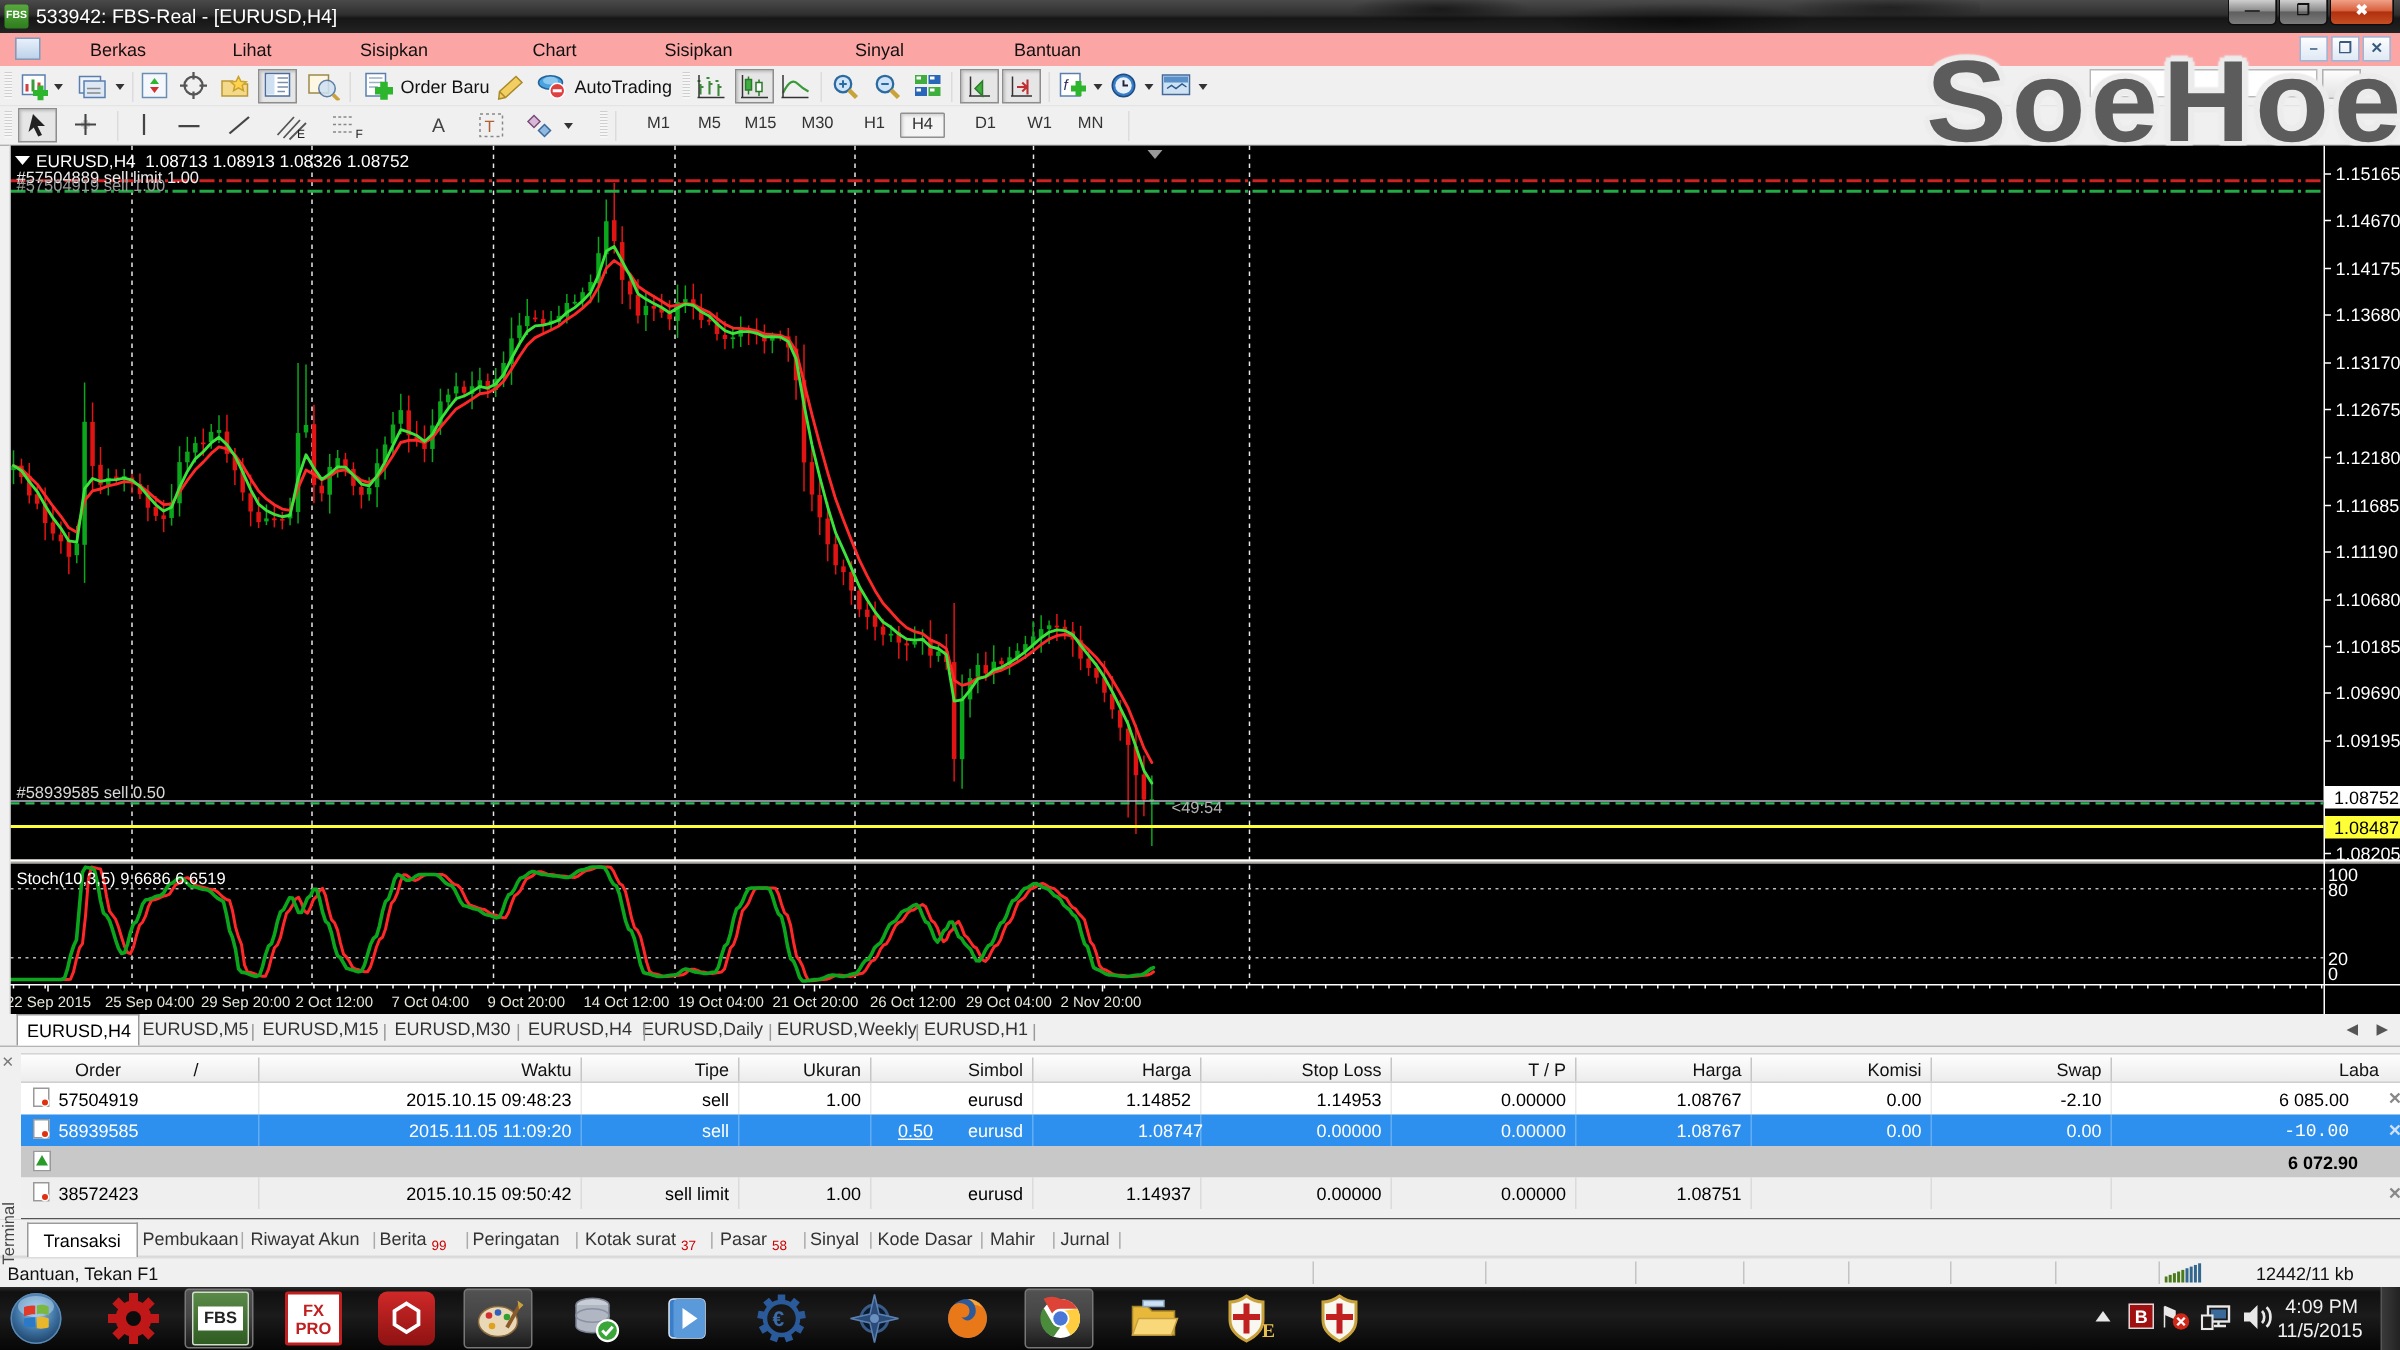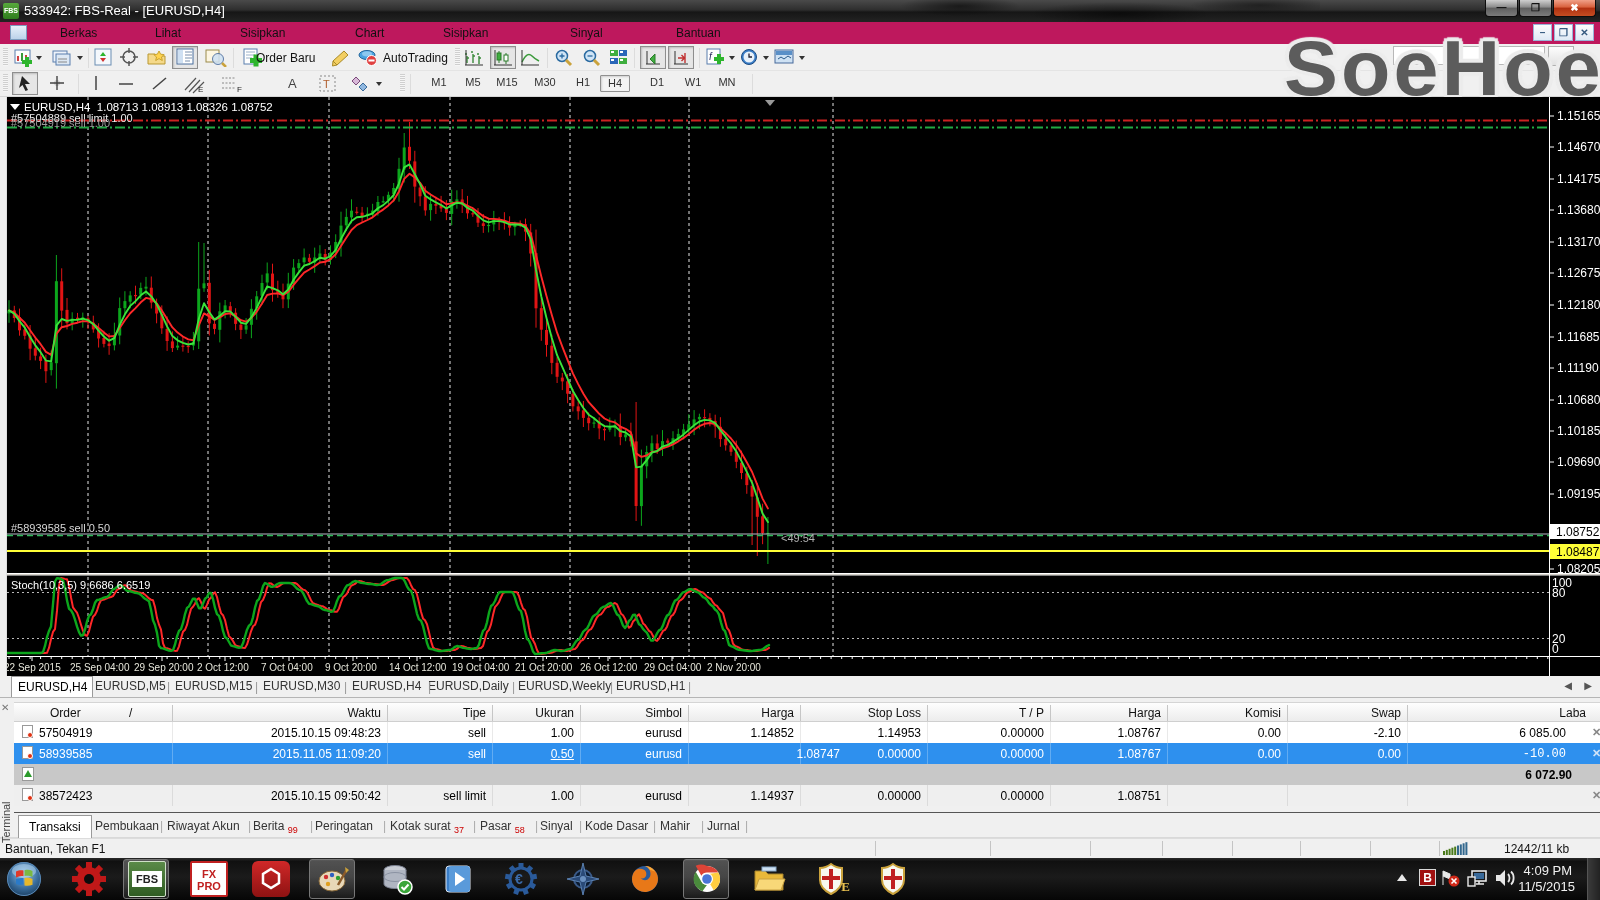--- a/index.html
+++ b/index.html
@@ -5,21 +5,21 @@
 html,body{width:1600px;height:900px;overflow:hidden;font-family:"Liberation Sans",sans-serif;background:#f0f0f0}
 .abs{position:absolute}
 
 #title{left:0;top:0;width:1600px;height:22px;background:linear-gradient(180deg,#4a4a4a 0%,#2e2e2e 45%,#161616 55%,#232323 100%);}
 #title .txt{position:absolute;left:24px;top:3px;color:#fff;font-size:13px}
 #fbsico{position:absolute;left:3px;top:3px;width:16px;height:16px;background:linear-gradient(180deg,#57a93c,#2f7d1e);border-radius:2px;color:#fff;font-size:7px;font-weight:bold;text-align:center;line-height:16px}
 .winbtns{position:absolute;right:3px;top:0;height:17px;display:flex}
 .winbtn{width:33px;height:17px;border:1px solid #0d0d0d;border-top:none;background:linear-gradient(180deg,#cfcfcf 0%,#8b8b8b 45%,#5f5f5f 50%,#7b7b7b 100%);color:#111;font-size:10px;text-align:center;line-height:15px;border-radius:0 0 4px 4px;margin-left:1px;font-weight:bold}
 .winbtn.close{width:43px;background:linear-gradient(180deg,#f0a088 0%,#d8603c 45%,#b03010 50%,#c54d22 100%);color:#fff}
 
-#menu{left:0;top:22px;width:1600px;height:22px;background:#be185d;font-size:12px;color:#111}
+#menu{left:0;top:22px;width:1600px;height:22px;background:#fca5a5;font-size:12px;color:#111}
 #menu .mi{position:absolute;top:4px}
 .mdibtns{position:absolute;right:6px;top:2px;display:flex}
 .mdibtn{width:19px;height:17px;border:1px solid #9ab6d8;background:linear-gradient(180deg,#fdfdfd,#dfe9f5);color:#365a80;font-size:10px;text-align:center;line-height:15px;margin-left:2px;font-weight:bold}
 
 #tb1{left:0;top:44px;width:1600px;height:27px;background:#f0f0f0;border-bottom:1px solid #e4e4e4}
 #tb2{left:0;top:71px;width:1600px;height:26px;background:#f0f0f0;border-bottom:1px solid #d6d6d6}
 .grip{position:absolute;width:5px;height:18px;background:repeating-linear-gradient(180deg,#cfcfcf 0 1px,#f6f6f6 1px 2px)}
 .vsep{position:absolute;width:1px;height:20px;background:#dcdcdc}
 .tbtxt{position:absolute;font-size:12px;color:#111}
 .tool{position:absolute;width:24px;height:22px}
@@ -136,21 +136,21 @@
         <circle cx="13" cy="11" r="5.5" fill="#cfe2f4" opacity="0.85" stroke="#46689a"></circle>
         <path d="M17 15 l4 4" stroke="#caa23c" stroke-width="2.5"></path>
       </svg></div>
 <div class="vsep" style="left:233px;top:4px"></div>
 <div style="position:absolute;left:243px;top:4px;width:20px;height:19px"><svg width="20" height="19">
         <rect x="1" y="1" width="13" height="15" fill="#fff" stroke="#5a7fae"></rect>
         <path d="M3 4 h9 M3 7 h9 M3 10 h6" stroke="#9ab0c8"></path>
         <rect x="7" y="10" width="12" height="5" fill="#2db52d"></rect>
         <rect x="10.5" y="6.5" width="5" height="12" fill="#2db52d"></rect>
       </svg></div>
-<span class="tbtxt" style="left:256px;top:7px">Order Baru</span>
+<span class="tbtxt" style="left:267px;top:7px">Order Baru</span>
 <div style="position:absolute;left:331px;top:4px;width:20px;height:19px"><svg width="20" height="19">
         <path d="M2 13 L13 3 l4 4 -11 10 -4.5 1z" fill="#f3cf63" stroke="#a98a28"></path>
         <path d="M2 13 l4 4" stroke="#a98a28"></path>
       </svg></div>
 <div style="position:absolute;left:357px;top:4px;width:22px;height:19px"><svg width="22" height="19">
         <ellipse cx="10" cy="7" rx="8" ry="4.5" fill="#4aa3e0" stroke="#22649a"></ellipse>
         <ellipse cx="10" cy="5.8" rx="5" ry="2.6" fill="#8cc8ef"></ellipse>
         <circle cx="14.5" cy="12.5" r="5" fill="#e04040" stroke="#fff"></circle>
         <rect x="11.5" y="11.5" width="6" height="2" fill="#fff"></rect>
       </svg></div>
@@ -913,23 +913,23 @@
     <span class="colline" style="left:913px;background:rgba(255,255,255,.25)"></span>
     <span class="colline" style="left:1036px;background:rgba(255,255,255,.25)"></span>
     <span class="colline" style="left:1153px;background:rgba(255,255,255,.25)"></span>
     <span class="colline" style="left:1273px;background:rgba(255,255,255,.25)"></span>
     <span class="colline" style="left:1393px;background:rgba(255,255,255,.25)"></span>
     <span class="docico"></span>
     <span style="position:absolute;left:13px;top:10px;width:6px;height:6px;background:#e03010;border-radius:50%;border:1px solid #fff"></span>
     <span class="cell" style="left:25px">58939585</span>
     <span class="cell" style="right:1219px;">2015.11.05 11:09:20</span>
     <span class="cell" style="right:1114px;">sell</span>
-    <span class="cell" style="right:1026px;text-decoration:underline;">0.50</span>
+    <span class="cell" style="right:978px;text-decoration:underline;">0.50</span>
     <span class="cell" style="right:918px;">eurusd</span>
-    <span class="cell" style="right:760px;">1.08747</span>
+    <span class="cell" style="right:798px;">1.08747</span>
     <span class="cell" style="right:679px;">0.00000</span>
     <span class="cell" style="right:556px;">0.00000</span>
     <span class="cell" style="right:439px;">1.08767</span>
     <span class="cell" style="right:319px;">0.00</span>
     <span class="cell" style="right:199px;">0.00</span>
     <span class="cell" style="right:34px;font-family:Liberation Mono, monospace;">-10.00</span>
     <span class="xbtn" style="color:#cfe2f8">✕</span>
   </div>
 <div class="row abs" style="top:764px;background:#c8c8c8">
     <span style="position:absolute;left:8px;top:3px;width:12px;height:14px;background:#fff;border:1px solid #999"></span>

